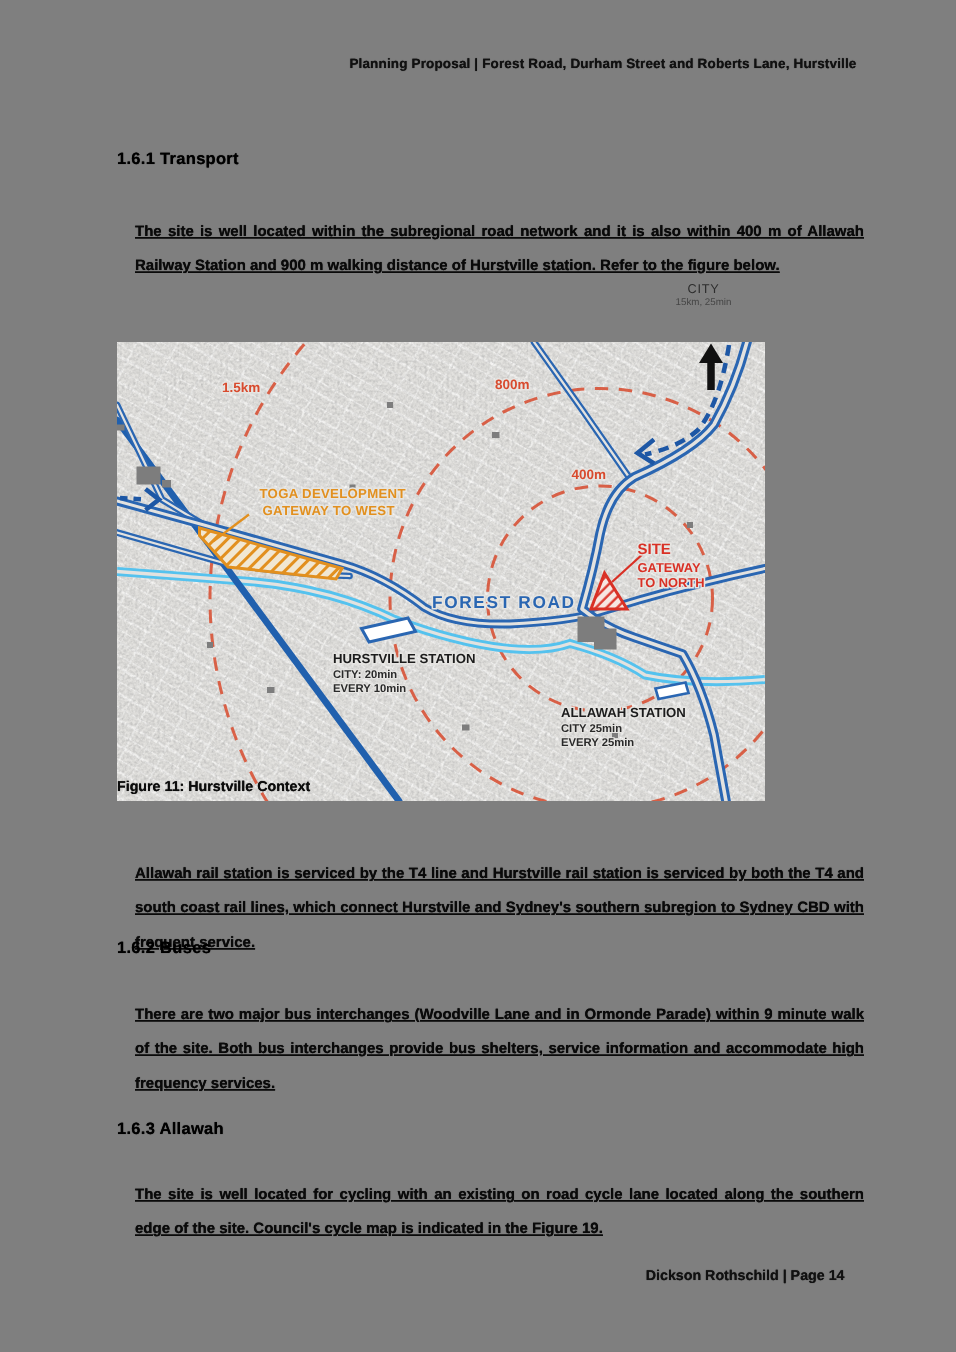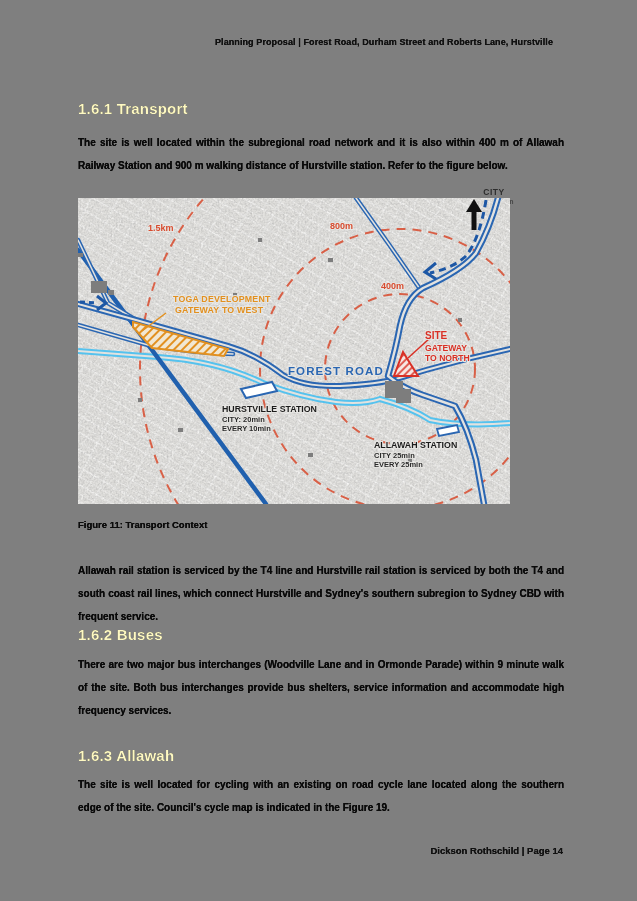--- a/index.html
+++ b/index.html
@@ -4,43 +4,43 @@
 <style>
   html,body{margin:0;padding:0;}
   body{
     width:637px;height:901px;position:relative;overflow:hidden;
     background:#7f7f7f;
     font-family:"Liberation Sans",sans-serif;
     color:#0a0a0a;
   }
   .abs{position:absolute;}
   .header{
-    top:37px;right:84px;font-size:9px;font-weight:bold;color:#111;
+    top:37px;right:66px;font-size:9px;font-weight:bold;color:#111;
     text-shadow:0 0 .5px #111;letter-spacing:.1px;padding-left:41px;
   }
   .footer{
     top:845px;right:74px;font-size:9.5px;font-weight:bold;color:#111;
     text-shadow:0 0 .5px #111;
   }
   .h{
-    left:78px;font-size:15px;font-weight:bold;color:#fef9c3;
+    left:78px;font-size:11px;font-weight:bold;color:#000000;
     text-shadow:0 0 .5px #000;letter-spacing:.2px;
   }
   .body-p{
     left:78px;width:486px;text-align:justify;font-size:10px;font-weight:bold;
-    line-height:23px;color:#0a0a0a;text-shadow:0 0 .5px #000;margin:0;
+    line-height:23px;color:#0a0a0a;text-shadow:0 0 .5px #000;margin:12px;text-decoration:underline;
   }
   .caption{
     top:519px;left:78px;font-size:9.5px;font-weight:bold;color:#0c0c0c;
     text-shadow:0 0 .5px #000;
   }
-  .map-wrap{top:198px;left:78px;width:432px;height:306px;}
+  .map-wrap{top:228px;left:78px;width:432px;height:306px;}
   .city-label{
-    top:188px;left:459px;width:70px;text-align:center;line-height:1.15;
-    color:#2d2d2d;font-weight:bold;
+    top:188px;left:434px;width:70px;text-align:center;line-height:1.15;
+    color:#2d2d2d;font-weight:normal;
   }
   .city-label .l1{font-size:8.5px;letter-spacing:.5px;}
   .city-label .l2{font-size:6.5px;color:#454545;}
   svg text{font-family:"Liberation Sans",sans-serif;}
 </style>
 </head>
 <body>
 
 <div class="abs header">Planning Proposal | Forest Road, Durham Street and Roberts Lane, Hurstville</div>
 
@@ -171,21 +171,21 @@
     <text x="144" y="224" font-size="7.5" fill="#2a2a2a" stroke-width="1.4">CITY: 20min</text>
     <text x="144" y="233" font-size="7.5" fill="#2a2a2a" stroke-width="1.4">EVERY 10min</text>
 
     <text x="296" y="250" font-size="8.8" fill="#1c1c1c">ALLAWAH STATION</text>
     <text x="296" y="260" font-size="7.5" fill="#2a2a2a" stroke-width="1.4">CITY 25min</text>
     <text x="296" y="269" font-size="7.5" fill="#2a2a2a" stroke-width="1.4">EVERY 25min</text>
   </g>
 </svg>
 </div>
 
-<div class="abs caption">Figure 11: Transport Context</div>
+<div class="abs caption">Figure 11: Hurstville Context</div>
 
 <p class="abs body-p" style="top:559px">Allawah rail station is serviced by the T4 line and Hurstville rail station is serviced by both the T4 and south coast rail lines, which connect Hurstville and Sydney's southern subregion to Sydney CBD with frequent service.</p>
 
 <div class="abs h" style="top:626px">1.6.2 Buses</div>
 <p class="abs body-p" style="top:653px">There are two major bus interchanges (Woodville Lane and in Ormonde Parade) within 9 minute walk of the site. Both bus interchanges provide bus shelters, service information and accommodate high frequency services.</p>
 
 <div class="abs h" style="top:747px">1.6.3 Allawah</div>
 <p class="abs body-p" style="top:773px">The site is well located for cycling with an existing on road cycle lane located along the southern edge of the site.  Council's cycle map is indicated in the Figure 19.</p>
 
 <div class="abs footer">Dickson Rothschild | Page 14</div>

